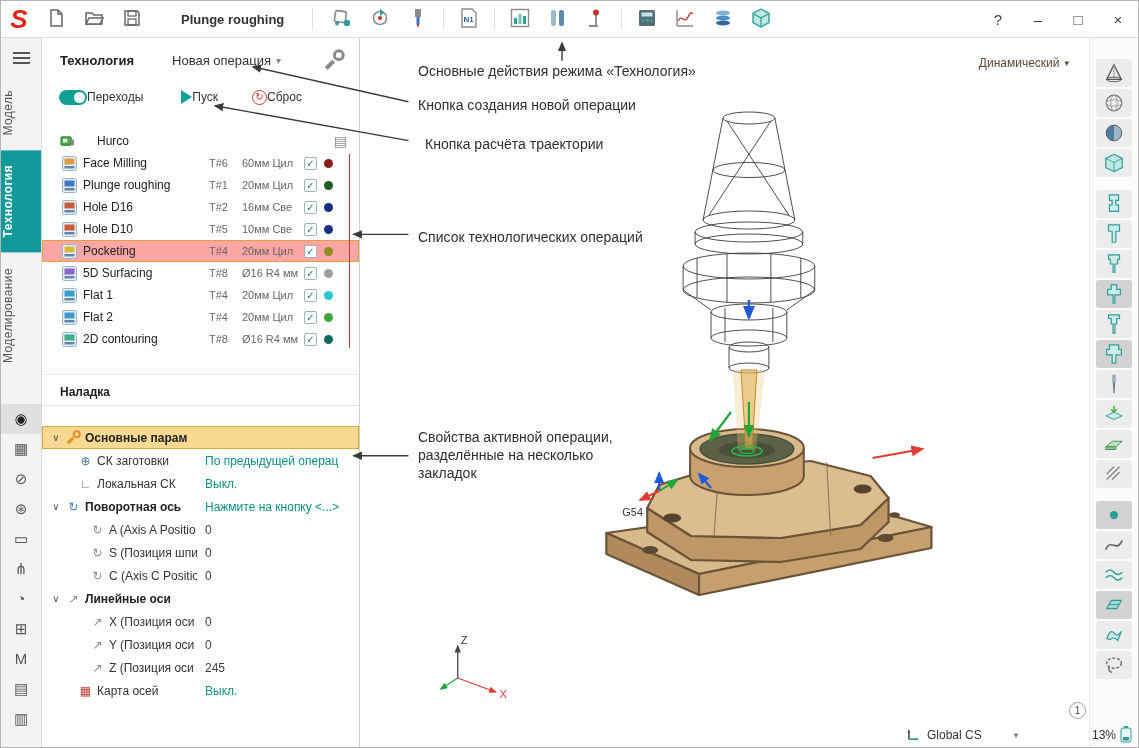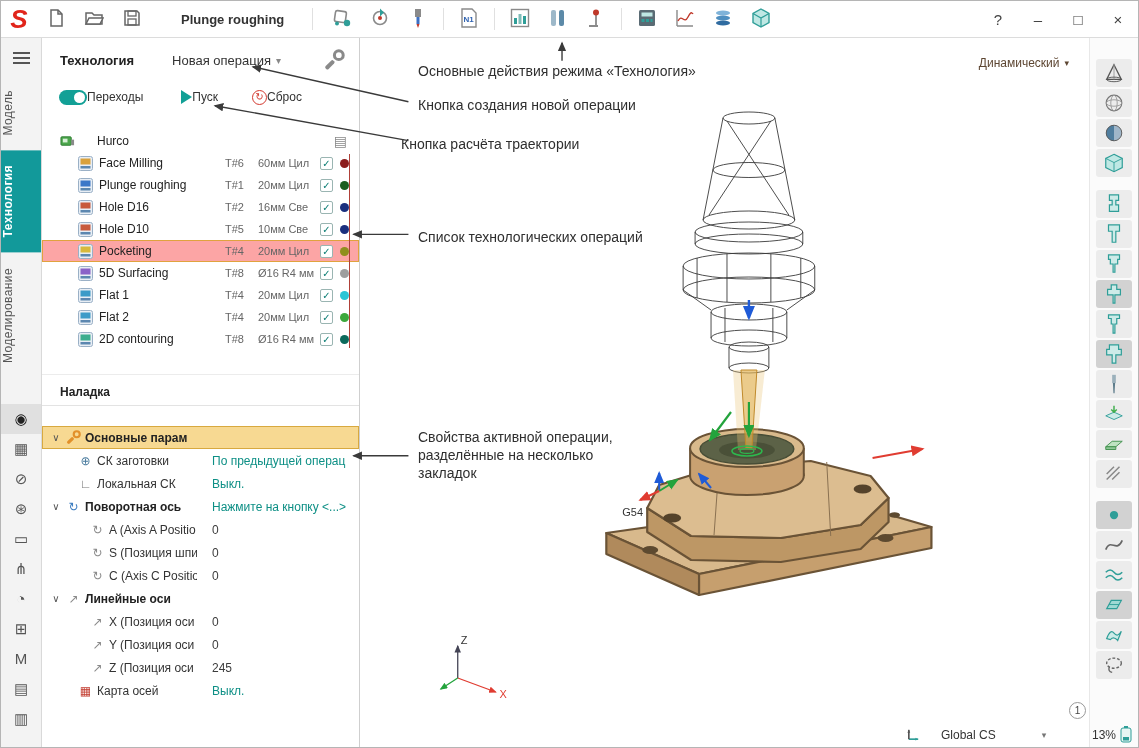--- a/index.html
+++ b/index.html
@@ -47,21 +47,21 @@
   .toggle::after{content:'';position:absolute;left:15px;top:2px;width:11px;height:11px;border-radius:50%;background:#fff}
   .run-row .lab{margin-left:0}
   .play{margin-left:38px;width:0;height:0;border-left:11px solid #12a096;border-top:7px solid transparent;border-bottom:7px solid transparent;cursor:pointer}
   .reset{margin-left:34px;width:15px;height:15px;border:1.5px solid #d3382e;border-radius:50%;
          color:#d3382e;font-size:10px;line-height:12px;text-align:center;cursor:pointer}
   .machine-row{margin-top:16px;height:22px;display:flex;align-items:center;padding:0 12px 0 18px}
   .machine-row .mname{font-size:12px;color:#222;margin-left:22px}
   .machine-row .listico{margin-left:auto;color:#888;font-size:14px;cursor:pointer}
   .ops{position:relative}
   .ops::after{content:'';position:absolute;right:9px;top:2px;bottom:2px;width:1.5px;background:#b04038}
-  .oprow{display:flex;align-items:center;height:22px;padding-left:36px;font-size:12px;cursor:pointer}
+  .oprow{display:flex;align-items:center;height:22px;padding-left:20px;font-size:12px;cursor:pointer}
   .oprow.sel{background:#fca5a5;box-shadow:inset 0 0 0 1px #e0a23e}
   .opico{width:15px;height:15px;margin-right:6px;flex:none}
   .opname{width:126px;color:#222;overflow:hidden;white-space:nowrap}
   .optool{width:33px;font-size:11px;color:#666}
   .opdesc{width:62px;font-size:11px;color:#666;overflow:hidden;white-space:nowrap}
   .cbx{width:13px;height:13px;border:1px solid #9ab5b2;border-radius:2px;background:#fff;flex:none;
        font-size:10px;line-height:12px;text-align:center;color:#0b7d74;cursor:pointer}
   .dot{width:9px;height:9px;border-radius:50%;margin-left:7px;flex:none}
   .setup-hdr{margin-top:24px;border-top:1px solid #ececec;padding:10px 0 6px 18px;
              font-size:12px;font-weight:bold;color:#222;border-bottom:1px solid #e3e3e3}
@@ -69,21 +69,21 @@
   .prow{display:flex;align-items:center;height:23px;padding:0 6px 0 8px;position:relative;cursor:pointer}
   .prow.sel{background:#f7d992;box-shadow:inset 0 0 0 1px #d8a93f}
   .pleft{flex:0 0 147px;display:flex;align-items:center;gap:4px;overflow:hidden;white-space:nowrap}
   .ind1 .pleft{padding-left:12px}
   .ind2 .pleft{padding-left:24px}
   .chev{width:12px;flex:none;font-size:10px;color:#555;text-align:center}
   .pico{width:15px;height:15px;flex:none;display:inline-flex;align-items:center;justify-content:center}
   .pico.u{font-size:12px}
   .plabel{font-size:12px;color:#333;overflow:hidden}
   .grp .plabel{font-weight:bold;color:#222}
-  .pval{flex:1;margin-left:15px;font-size:12px;color:#3c3c3c;overflow:hidden;white-space:nowrap}
+  .pval{flex:1;margin-left:8px;font-size:12px;color:#3c3c3c;overflow:hidden;white-space:nowrap}
   .pval.link{color:#0d8f85}
 
   
   .viewport{flex:1;position:relative;background:#fff;overflow:hidden}
   .scene{position:absolute;inset:0;width:100%;height:100%}
   .scene text{font-family:"Liberation Sans",sans-serif}
   .view-mode{position:absolute;top:18px;right:20px;font-size:12px;color:#5d4632;display:flex;align-items:center;gap:5px;cursor:pointer}
   .view-mode .caret{font-size:9px;color:#5d4632}
 
   
@@ -91,21 +91,21 @@
               padding-top:20px;display:flex;flex-direction:column;align-items:center;overflow:hidden}
   .rrbtn{width:36px;height:28px;flex:none;margin:1px 0;border:none;border-radius:3px;background:#ececec;
          display:flex;align-items:center;justify-content:center}
   .rrbtn svg{width:22px;height:22px}
   .rrbtn.sel{background:#d2d2d2}
 
   
   .ann{position:absolute;font-size:14px;color:#2f2f2f;z-index:40;line-height:1.3}
   .ann.multi{white-space:pre-line;width:250px}
   .overlay{position:absolute;inset:0;width:100%;height:100%;pointer-events:none;z-index:60}
-  .cs-ctl{position:absolute;left:905px;top:726px;display:flex;align-items:center;gap:20px;
+  .cs-ctl{position:absolute;left:905px;top:726px;display:flex;align-items:center;gap:6px;
           font-size:12px;color:#333;cursor:pointer;z-index:30}
   .cs-ctl .caret{font-size:9px;color:#777;margin-left:26px}
   .zoom-ctl{position:absolute;right:6px;top:725px;display:flex;align-items:center;gap:4px;
             font-size:12px;color:#333;z-index:30;cursor:pointer}
   .page-ind{position:absolute;left:1068px;top:701px;width:17px;height:17px;border:1px solid #999;border-radius:50%;
             font-size:10px;color:#444;text-align:center;line-height:16px;background:#fff;z-index:30}
 </style>
 </head>
 <body>
 
@@ -692,21 +692,21 @@
           <svg viewBox="0 0 24 24">
             <ellipse cx="12" cy="10" rx="8" ry="5.5" fill="none" stroke="#666" stroke-width="1.5" stroke-dasharray="3 2"></ellipse>
             <path d="M7 14 Q5 19 10 20" fill="none" stroke="#666" stroke-width="1.5"></path>
           </svg>
         </button>
       </nav>
   </div>
 
   <div class="ann" style="left:417px;top:61px">Основные действия режима «Технология»</div>
   <div class="ann" style="left:417px;top:95px">Кнопка создания новой операции</div>
-  <div class="ann" style="left:400px;top:134px">Кнопка расчёта траектории</div>
+  <div class="ann" style="left:424px;top:134px">Кнопка расчёта траектории</div>
   <div class="ann multi" style="left:417px;top:427px">Свойства активной операции,
 разделённые на несколько
 закладок</div>
   <div class="ann" style="left:417px;top:227px">Список технологических операций</div>
 
   <svg class="overlay" viewBox="0 0 1139 748">
     <defs>
       <marker id="mann" markerWidth="8" markerHeight="8" refX="6" refY="3" orient="auto">
           <path d="M0 0 L7 3 L0 6 Z" fill="#3a3a3a"></path>
         </marker>

